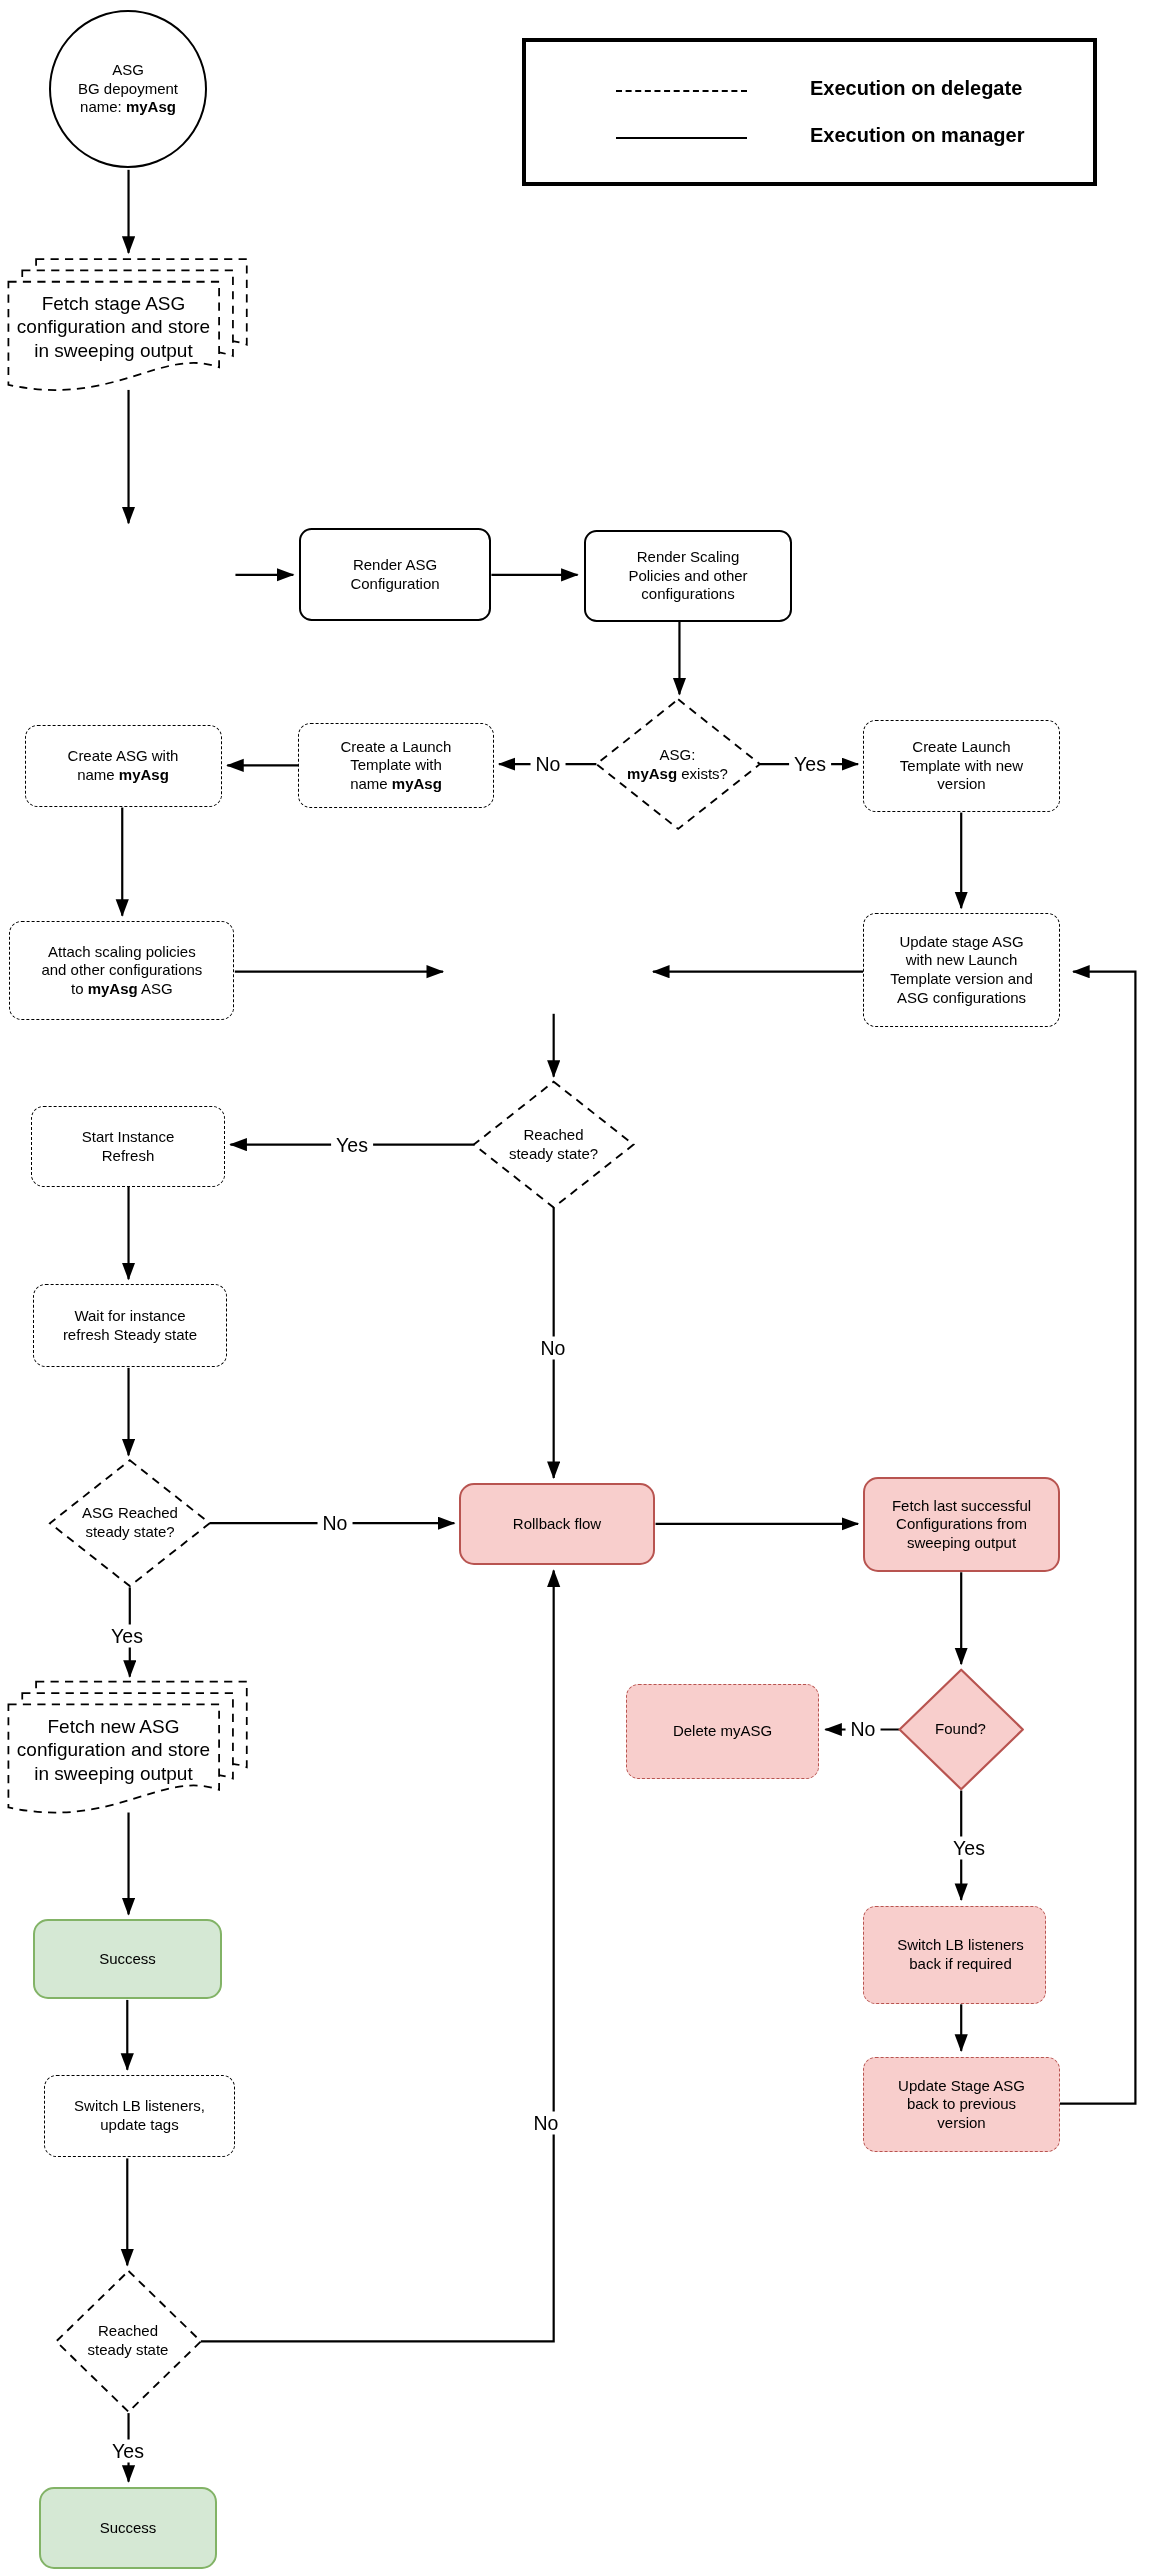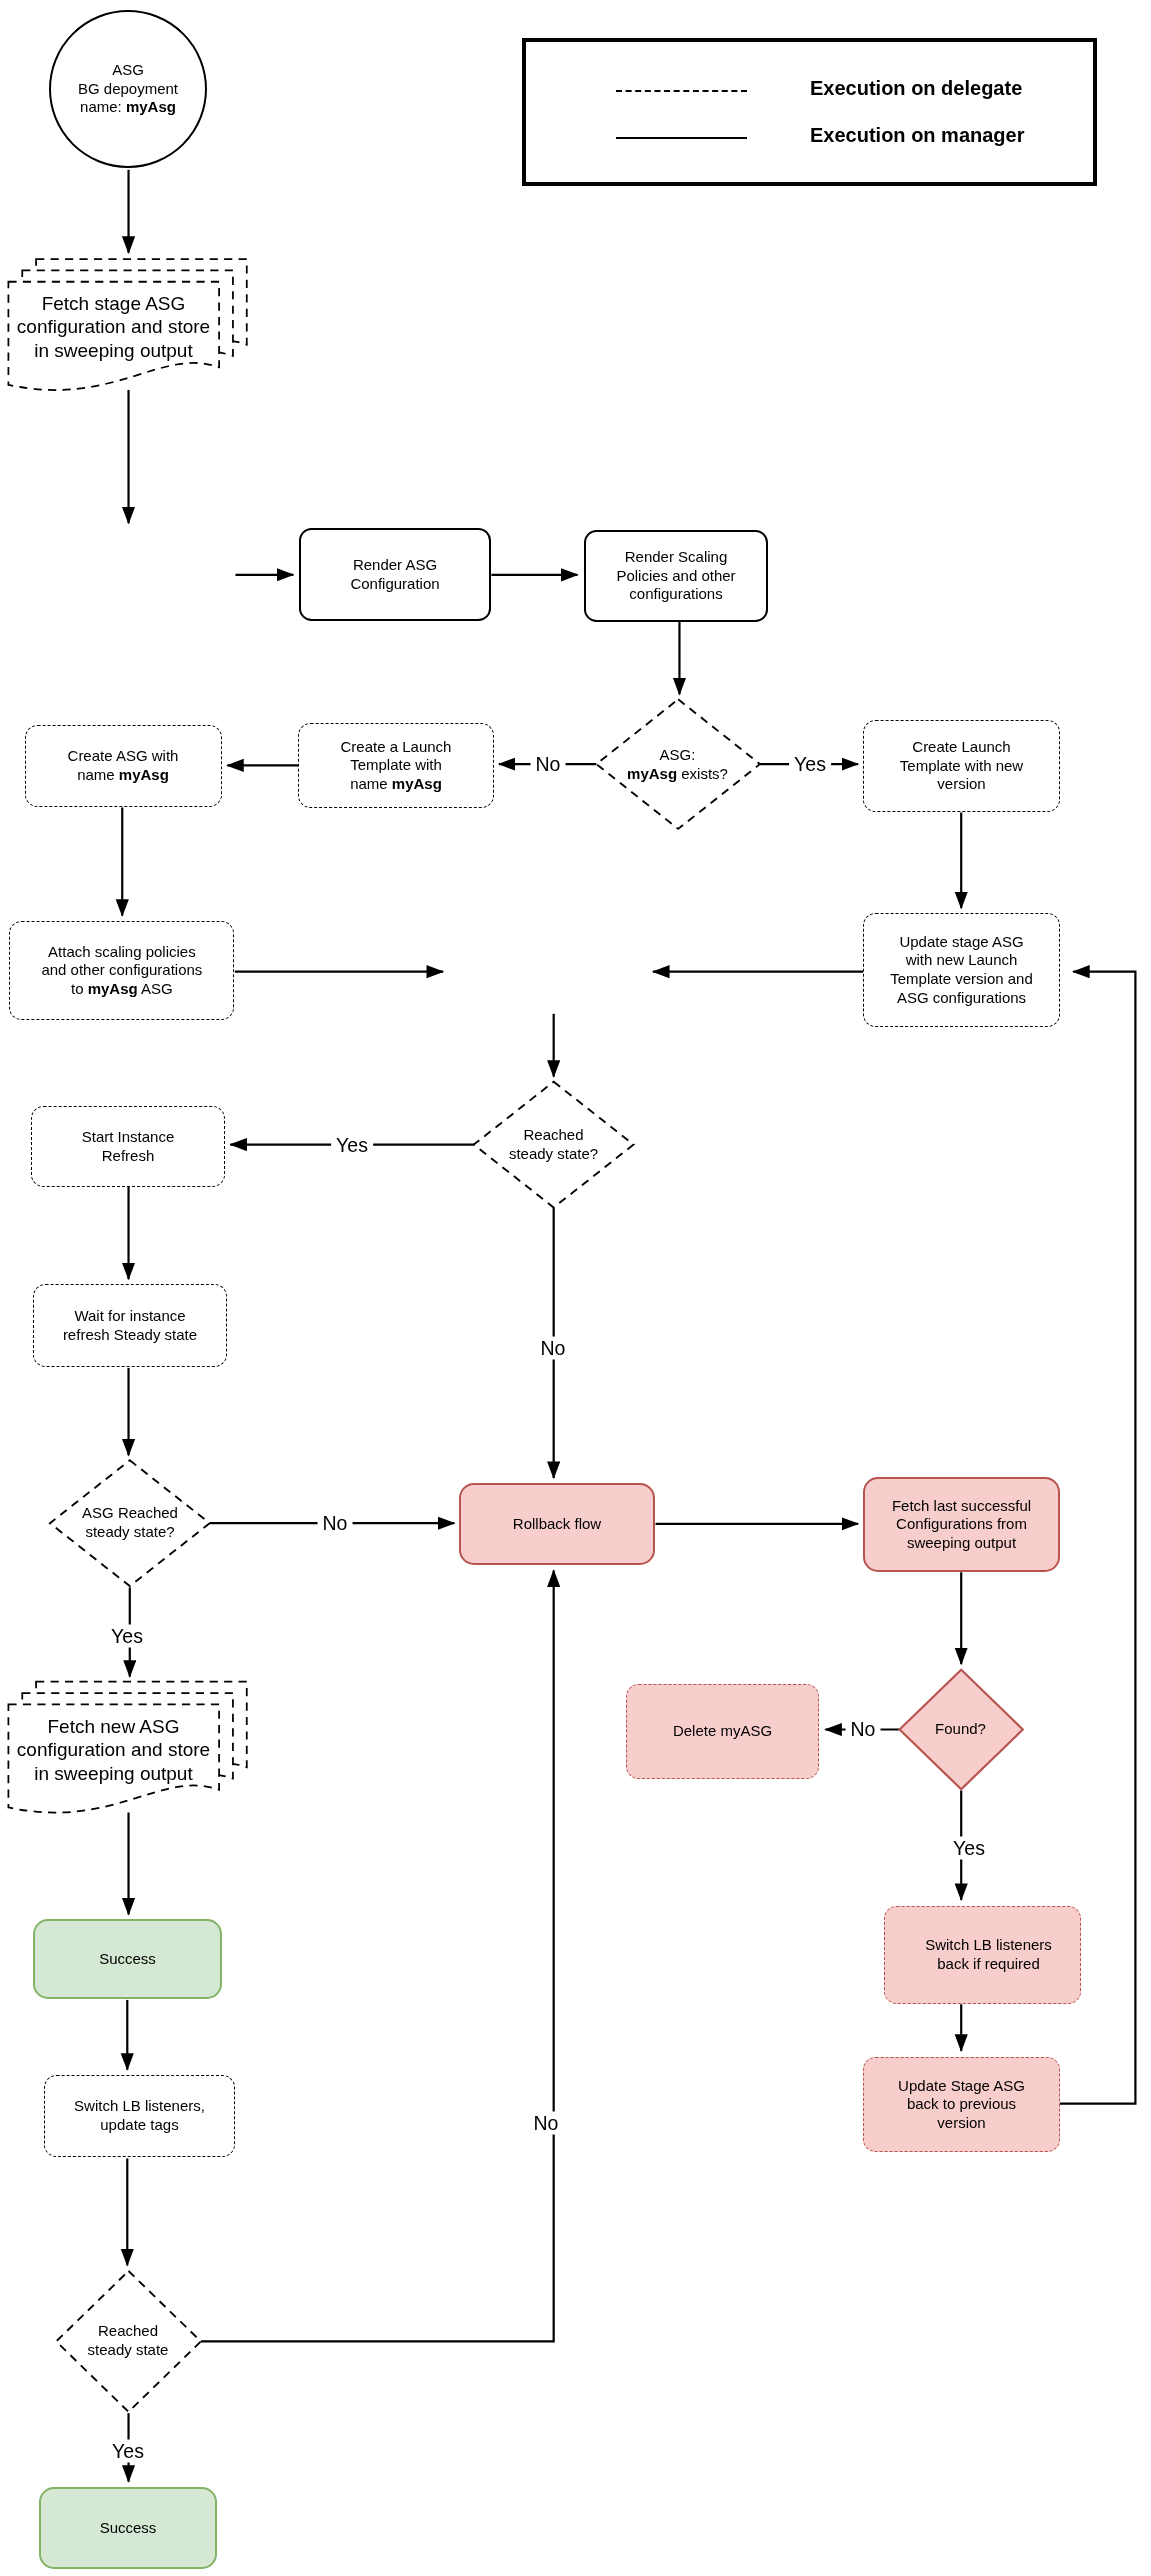--- a/index.html
+++ b/index.html
@@ -146,21 +146,21 @@
 
   <div class="node shape-text doc-text" style="left:5px;top:283px;width:217px;height:88px;"><span><span>Fetch stage ASG
 configuration and store
 in sweeping output</span></span></div>
   <div class="node shape-text doc-text" style="left:5px;top:1706px;width:217px;height:88px;"><span><span>Fetch new ASG
 configuration and store
 in sweeping output</span></span></div>
 
   <div class="node box" style="left:299px;top:528px;width:192px;height:93px;"><span><span>Render ASG
 Configuration</span></span></div>
-  <div class="node box" style="left:584px;top:530px;width:184px;height:92px;"><span><span>Render Scaling
+  <div class="node box" style="left:584px;top:530px;width:208px;height:92px;"><span><span>Render Scaling
 Policies and other
 configurations</span></span></div>
 
   <div class="node box dashed" style="left:863px;top:720px;width:197px;height:92px;"><span><span>Create Launch
 Template with new
 version</span></span></div>
   <div class="node box dashed" style="left:298px;top:723px;width:196px;height:85px;"><span><span>Create a Launch
 Template with
 name </span><span class="bold-seg">myAsg</span></span></div>
   <div class="node box dashed" style="left:24.5px;top:725px;width:197px;height:82px;"><span><span>Create ASG with
@@ -177,21 +177,21 @@
   <div class="node box dashed" style="left:33px;top:1284px;width:194px;height:83px;"><span><span>Wait for instance
 refresh Steady state</span></span></div>
   <div class="node box dashed" style="left:31px;top:2075px;width:191px;height:82px;margin-left:13px;"><span><span>Switch LB listeners,
 update tags</span></span></div>
 
   <div class="node box pink" style="left:459px;top:1483px;width:196px;height:82px;border-radius:15px;"><span><span>Rollback flow</span></span></div>
   <div class="node box pink" style="left:863px;top:1477px;width:197px;height:95px;border-radius:15px;"><span><span>Fetch last successful
 Configurations from
 sweeping output</span></span></div>
   <div class="node box dashed pink" style="left:626px;top:1684px;width:193px;height:95px;"><span><span>Delete myASG</span></span></div>
-  <div class="node box dashed pink" style="left:884px;top:1906px;width:197px;height:98px;padding-left:12px;"><span><span>Switch LB listeners
+  <div class="node box dashed pink" style="left:863px;top:1906px;width:183px;height:98px;padding-left:12px;"><span><span>Switch LB listeners
 back if required</span></span></div>
   <div class="node box dashed pink" style="left:863px;top:2057px;width:197px;height:95px;"><span><span>Update Stage ASG
 back to previous
 version</span></span></div>
 
   <div class="node box green" style="left:33px;top:1919px;width:189px;height:80px;border-radius:15px;"><span><span>Success</span></span></div>
   <div class="node box green" style="left:39px;top:2487px;width:178px;height:82px;border-radius:15px;"><span><span>Success</span></span></div>
 
   <div class="node shape-text" style="left:602px;top:714px;width:151px;height:101px;"><span><span>ASG:
 </span><span class="bold-seg">myAsg</span><span> exists?</span></span></div>

